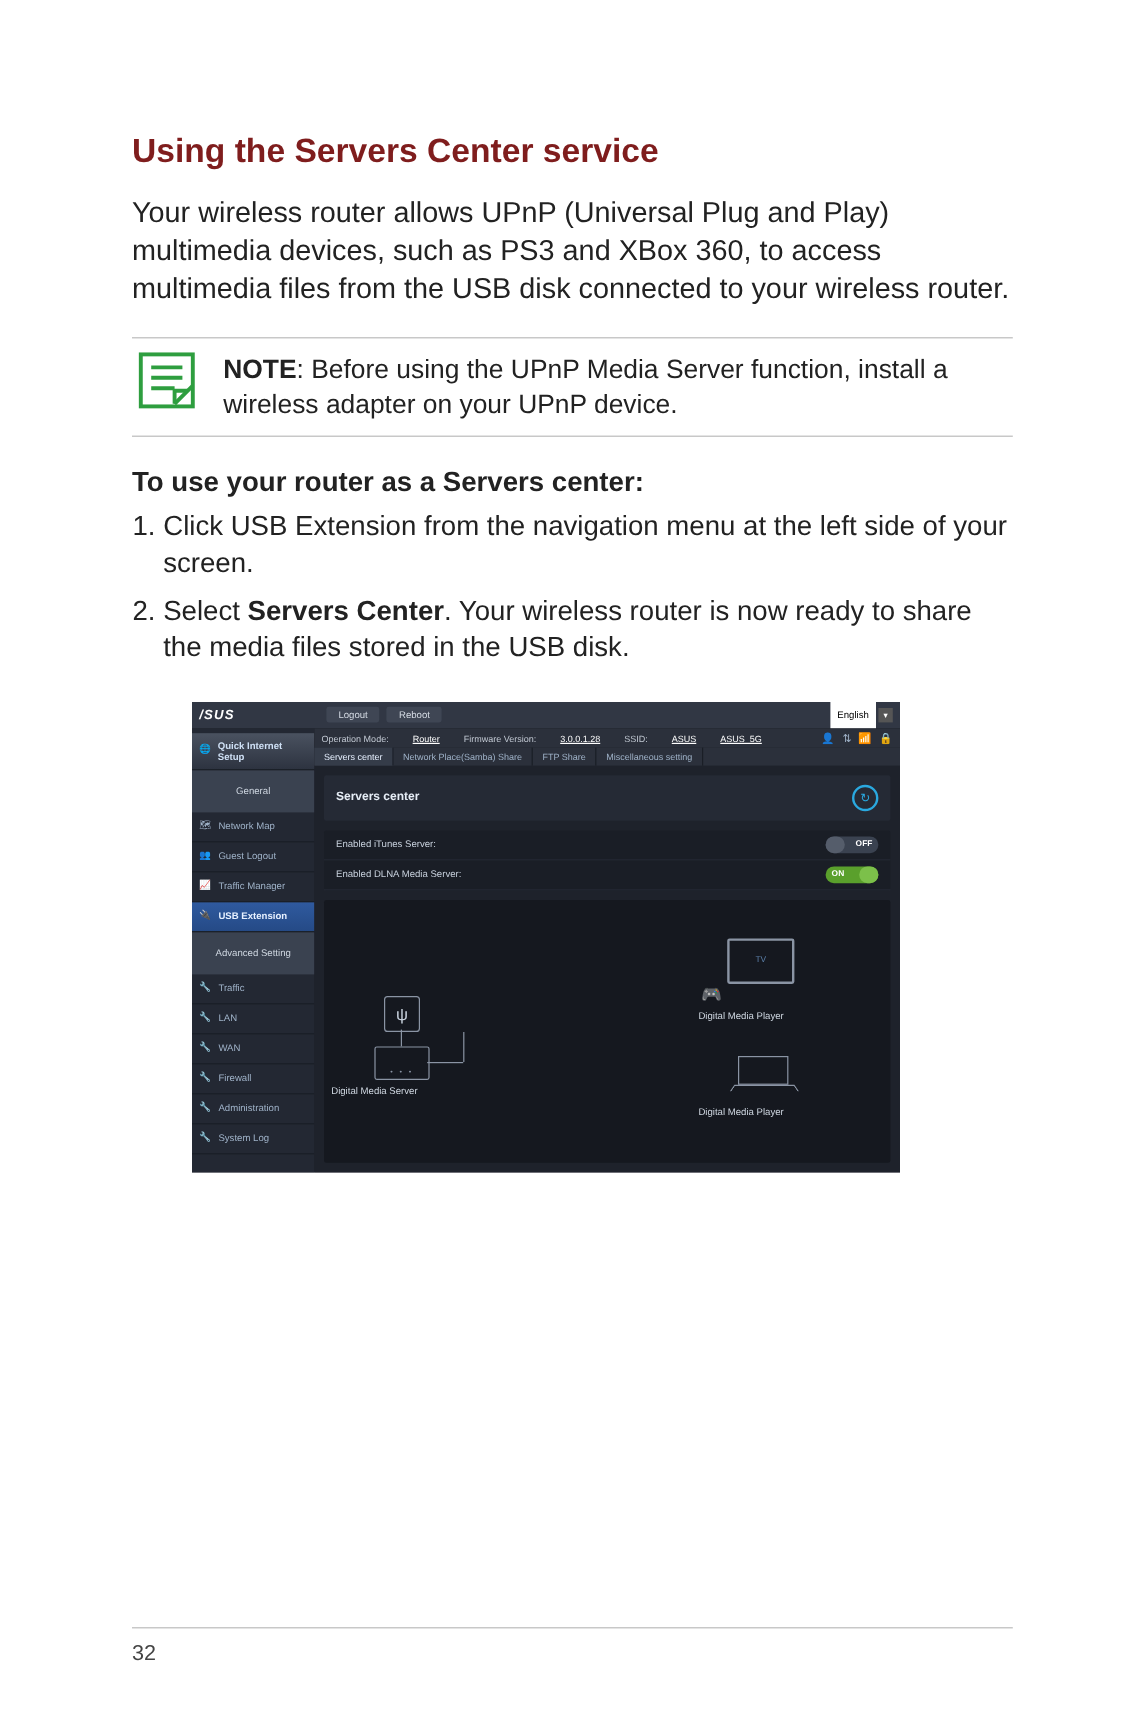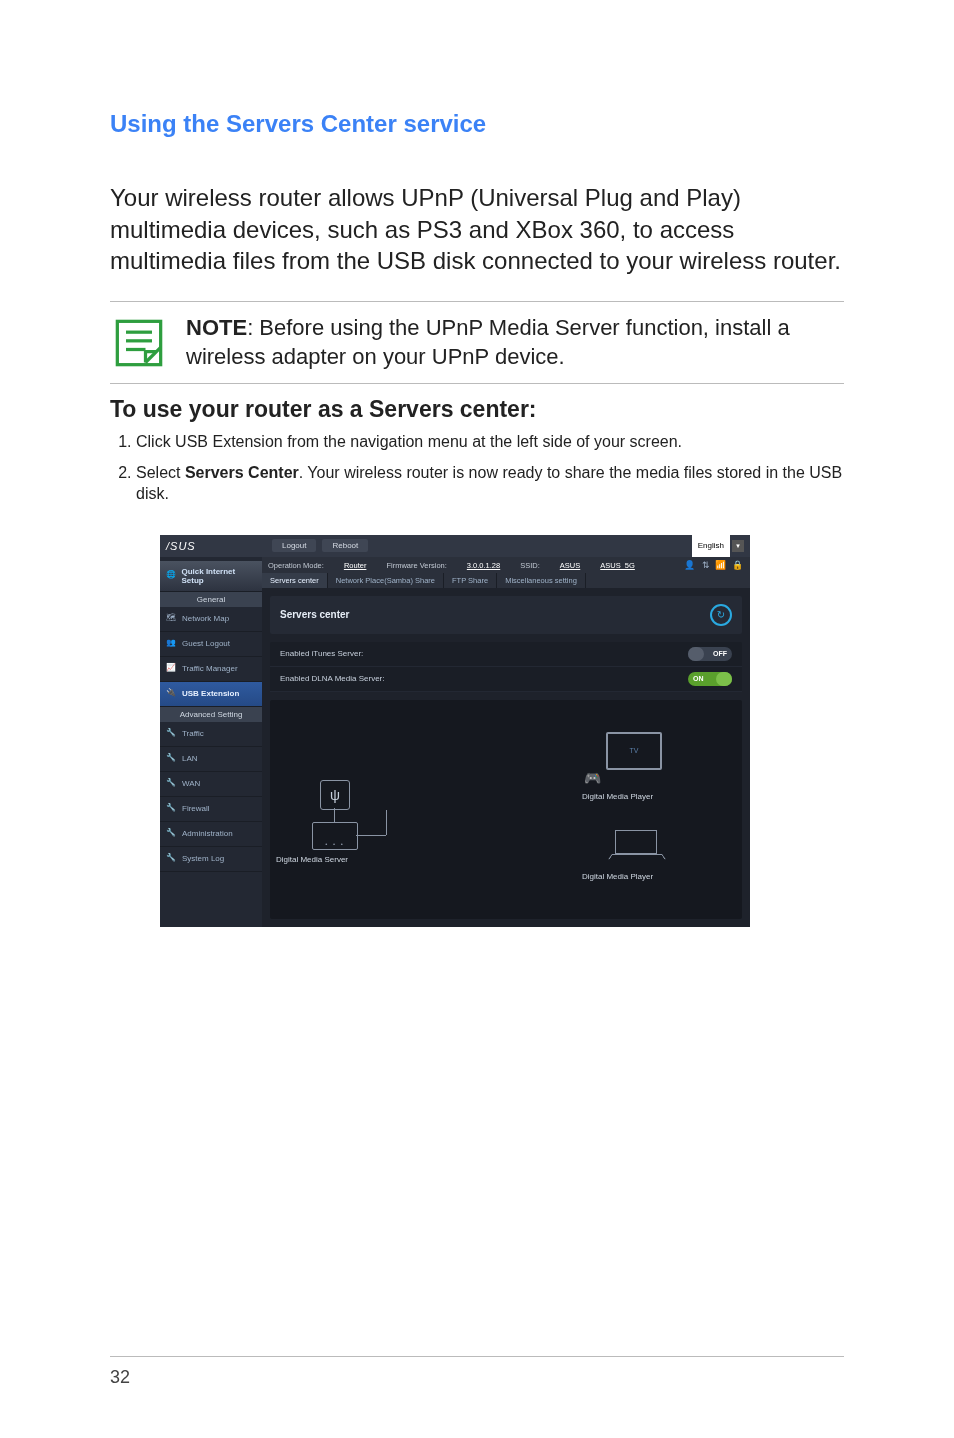--- a/index.html
+++ b/index.html
@@ -11,39 +11,39 @@
     color: #222;
   }
   .page {
     width: 954px;
     height: 1438px;
     position: relative;
     box-sizing: border-box;
     padding: 110px 110px 60px 110px;
   }
   h2.section-title {
-    color: #3b82f6;
-    font-size: 24px;
-    font-weight: 700;
-    margin: 0 0 44px 0;
+    color: #7f1d1d;
+    font-size: 28px;
+    font-weight: 700;
+    margin: 0 0 20px 0;
   }
   p.lead {
     font-size: 24px;
     line-height: 1.32;
     margin: 0 0 24px 0;
     color: #222;
   }
   .note-box {
     display: flex;
-    align-items: center;
+    align-items: flex-start;
     gap: 18px;
     padding: 6px 0;
     border-top: 1px solid #bbb;
     border-bottom: 1px solid #bbb;
-    margin-bottom: 12px;
+    margin-bottom: 24px;
   }
   .note-icon-wrap {
     width: 58px;
     height: 58px;
     flex: 0 0 58px;
     display: flex;
     align-items: center;
     justify-content: center;
   }
   .note-text {
@@ -53,21 +53,21 @@
   }
   .note-text .bold { font-weight: 700; }
   h3.sub-heading {
     font-size: 23px;
     font-weight: 700;
     margin: 0 0 8px 0;
   }
   ol.steps {
     margin: 0 0 30px 0;
     padding-left: 26px;
-    font-size: 16px;
+    font-size: 23px;
     line-height: 1.32;
   }
   ol.steps li { margin-bottom: 10px; }
   .bold { font-weight: 700; }
 
   
   .router-ui {
     width: 590px;
     margin: 0 0 0 50px;
     background: #1e222b;
@@ -77,21 +77,21 @@
   }
   .ru-topbar {
     display: flex;
     align-items: center;
     height: 22px;
     background: #313744;
     padding: 0 6px;
     gap: 6px;
   }
   .ru-brand {
-    font-weight: 400;
+    font-weight: 700;
     font-style: italic;
     font-size: 11px;
     color: #fff;
     letter-spacing: 1px;
     width: 100px;
   }
   .ru-topbtn {
     background: #3f4654;
     color: #d5dbe4;
     padding: 2px 10px;
@@ -137,21 +137,21 @@
     color: #9fb2c8;
     display: flex;
     align-items: center;
     gap: 4px;
     border-bottom: 1px solid #1a1e26;
   }
   .ru-sb-header {
     background: #3a4250;
     color: #cfd7e1;
     font-size: 8px;
-    padding: 3px 6px;
+    padding: 13px 6px;
     text-align: center;
   }
   .ru-sb-qis {
     background: linear-gradient(#4a5260, #2d3340);
     color: #cfe0f5;
     font-weight: 700;
   }
   .ru-sb-active {
     background: linear-gradient(#2f5a9f, #254a86);
     color: #e6f0ff;

